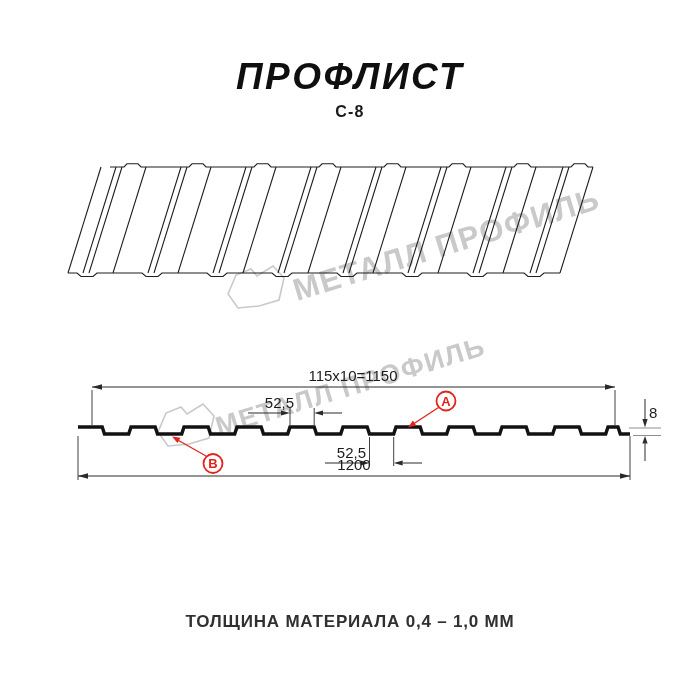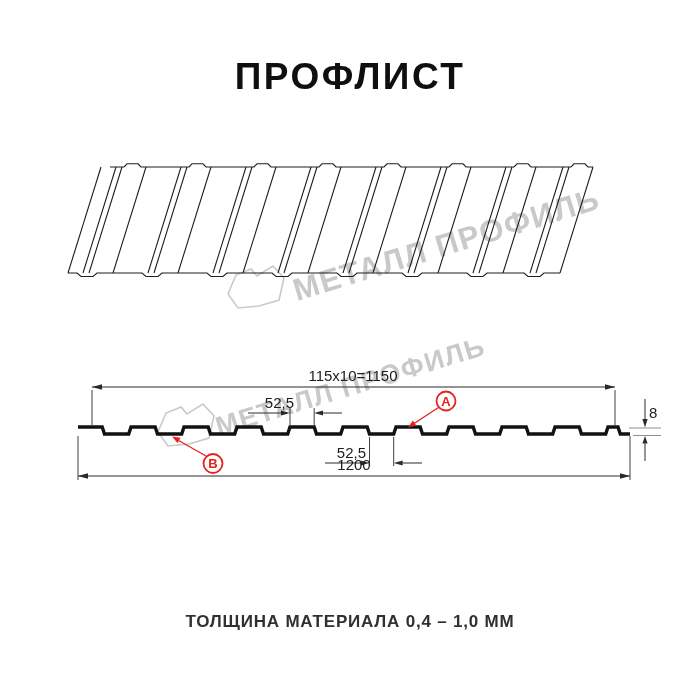--- a/index.html
+++ b/index.html
@@ -1,19 +1,19 @@
 <!DOCTYPE html>
 <html><head>
 <meta charset="utf-8">
 <style>
   html,body{margin:0;padding:0;background:#fff;}
   .canvas{position:relative;width:700px;height:700px;background:#ffffff;overflow:hidden;
           font-family:"Liberation Sans", sans-serif;}
   .abs{position:absolute;left:0;width:100%;text-align:center;}
-  .title{top:56px;font-size:37px;font-weight:800;letter-spacing:2.5px;color:#0f0f0f;}
+  .title{top:56px;font-size:37px;font-weight:800;letter-spacing:2.5px;color:#0f0f0f;font-style:italic;}
   .subtitle{top:103px;font-size:16px;font-weight:700;letter-spacing:1.2px;color:#1a1a1a;}
   .footer{top:612px;font-size:17px;font-weight:600;letter-spacing:.8px;color:#303030;}
   svg{position:absolute;top:0;left:0;}
   .ln{stroke:#1f1f1f;stroke-width:1.1;fill:none;}
   .dimln{stroke:#2a2a2a;stroke-width:1;fill:none;}
   .extln{stroke:#2a2a2a;stroke-width:.9;fill:none;}
   .grayln{stroke:#8f8f8f;stroke-width:1;fill:none;}
   .arr{fill:#2a2a2a;stroke:none;}
   .dimtxt{font-family:"Liberation Sans",sans-serif;font-size:15px;fill:#1c1c1c;}
   .wm{fill:#c9c9c9;font-family:"Liberation Sans",sans-serif;font-weight:600;letter-spacing:1.5px;}
@@ -21,20 +21,21 @@
   .red{stroke:#e3231c;fill:none;}
   .redtxt{font-family:"Liberation Sans",sans-serif;font-size:13px;font-weight:700;fill:#e3231c;}
   .redarr{fill:#e3231c;stroke:none;}
 </style>
 </head>
 <body>
 
 <div class="canvas">
 
   <div class="abs title">ПРОФЛИСТ</div>
+  <div class="abs subtitle">С-8</div>
 
   <svg width="700" height="700" viewBox="0 0 700 700">
 
     <g>
       <polygon class="wmshape" points="228,294 236,275 251,269 257,276 273,266 284,278 279,300 259,306 238,308"></polygon>
       <text class="wm" font-size="31" transform="translate(297,301) rotate(-17)">МЕТАЛЛ ПРОФИЛЬ</text>
     </g>
 
     <g>
       <polygon class="wmshape" points="158,432 166,413 181,407 187,414 203,404 214,416 209,438 189,444 168,446"></polygon>

